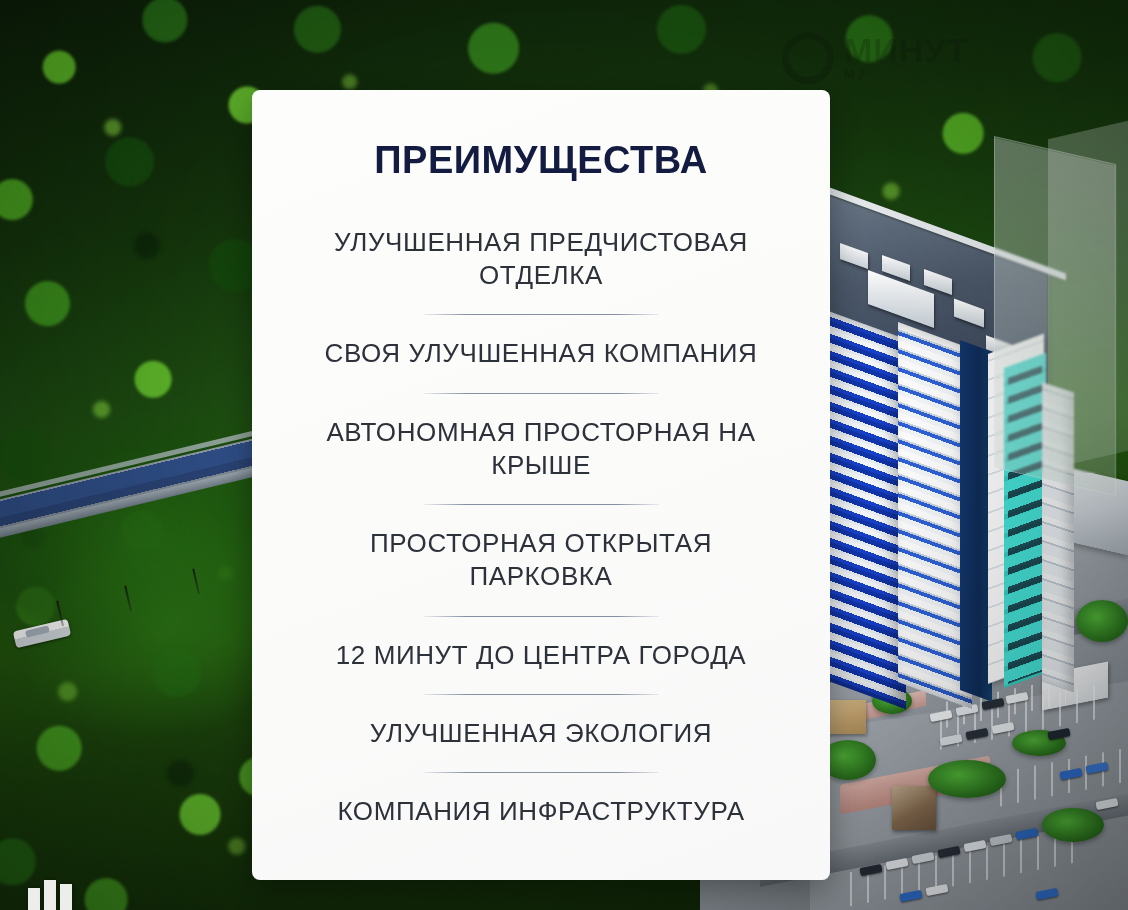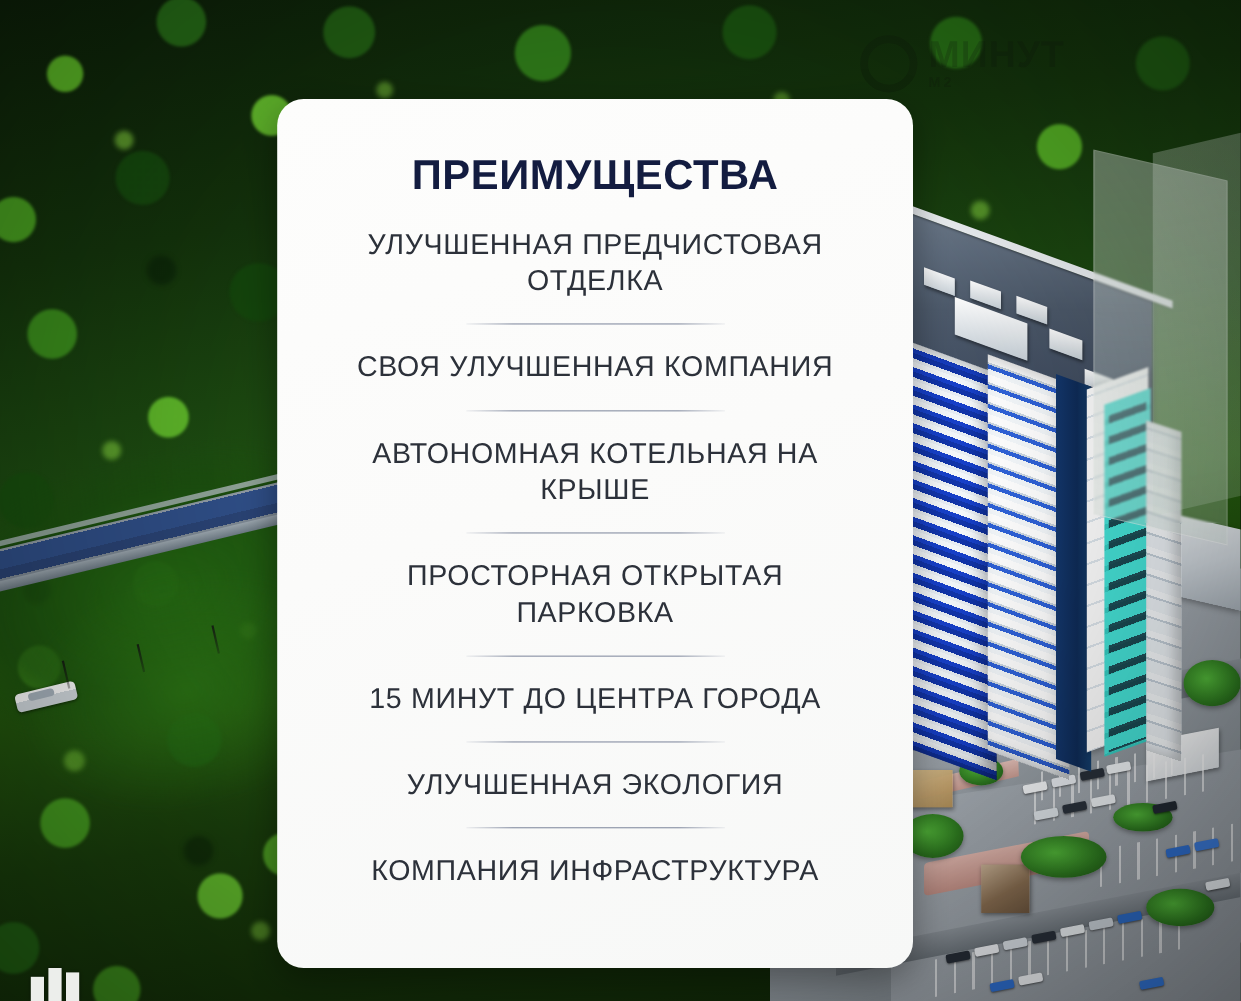--- a/index.html
+++ b/index.html
@@ -344,21 +344,21 @@
     transform: skewY(13deg);
     box-shadow: 0 2px 6px rgba(0,0,0,.35);
   }
 
   
   .card {
     position: absolute;
     left: 252px; top: 90px;
     width: 578px; height: 790px;
     background: linear-gradient(160deg, #fdfdfc 0%, #fbfbfa 45%, #f7f8f7 100%);
-    border-radius: 24px;
+    border-radius: 8px;
     box-shadow: 0 10px 34px rgba(0,0,0,.38);
     box-sizing: border-box;
     padding: 42px 46px 0 46px;
   }
   .card-title {
     margin: 0;
     text-align: center;
     font-size: 38px;
     font-weight: 700;
     letter-spacing: .5px;
@@ -369,21 +369,21 @@
   .feature-list { margin: 0; padding: 0; list-style: none; }
   .feature-item {
     text-align: center;
     font-size: 26px;
     font-weight: 300;
     letter-spacing: .6px;
     color: #2c313a;
     line-height: 1.28;
     padding: 0 6px;
   }
-  .f-gap-1 { margin-top: 24px; }
+  .f-gap-1 { margin-top: 44px; }
   .divider {
     width: 235px;
     height: 1px;
     margin: 22px auto 22px auto;
     background: linear-gradient(90deg, rgba(150,158,176,.15), rgba(128,137,158,.95) 18%, rgba(128,137,158,.95) 82%, rgba(150,158,176,.15));
   }
 
   
   .watermark {
     position: absolute;
@@ -539,25 +539,25 @@
   </div>
 
   <div class="card">
     <h1 class="card-title">ПРЕИМУЩЕСТВА</h1>
 
     <ul class="feature-list">
       <li class="feature-item f-gap-1">УЛУЧШЕННАЯ ПРЕДЧИСТОВАЯ ОТДЕЛКА</li>
       <li class="divider"></li>
       <li class="feature-item">СВОЯ УЛУЧШЕННАЯ КОМПАНИЯ</li>
       <li class="divider"></li>
-      <li class="feature-item">АВТОНОМНАЯ КОТЕЛЬНАЯ НА КРЫШЕ</li>
+      <li class="feature-item">АВТОНОМНАЯ ПРОСТОРНАЯ НА КРЫШЕ</li>
       <li class="divider"></li>
       <li class="feature-item">ПРОСТОРНАЯ ОТКРЫТАЯ ПАРКОВКА</li>
       <li class="divider"></li>
-      <li class="feature-item">15 МИНУТ ДО ЦЕНТРА ГОРОДА</li>
+      <li class="feature-item">12 МИНУТ ДО ЦЕНТРА ГОРОДА</li>
       <li class="divider"></li>
       <li class="feature-item">УЛУЧШЕННАЯ ЭКОЛОГИЯ</li>
       <li class="divider"></li>
       <li class="feature-item">КОМПАНИЯ ИНФРАСТРУКТУРА</li>
     </ul>
   </div>
 
   <div class="brand-logo">
     <span class="brand-bar bar-a"></span>
     <span class="brand-bar bar-b"></span>

